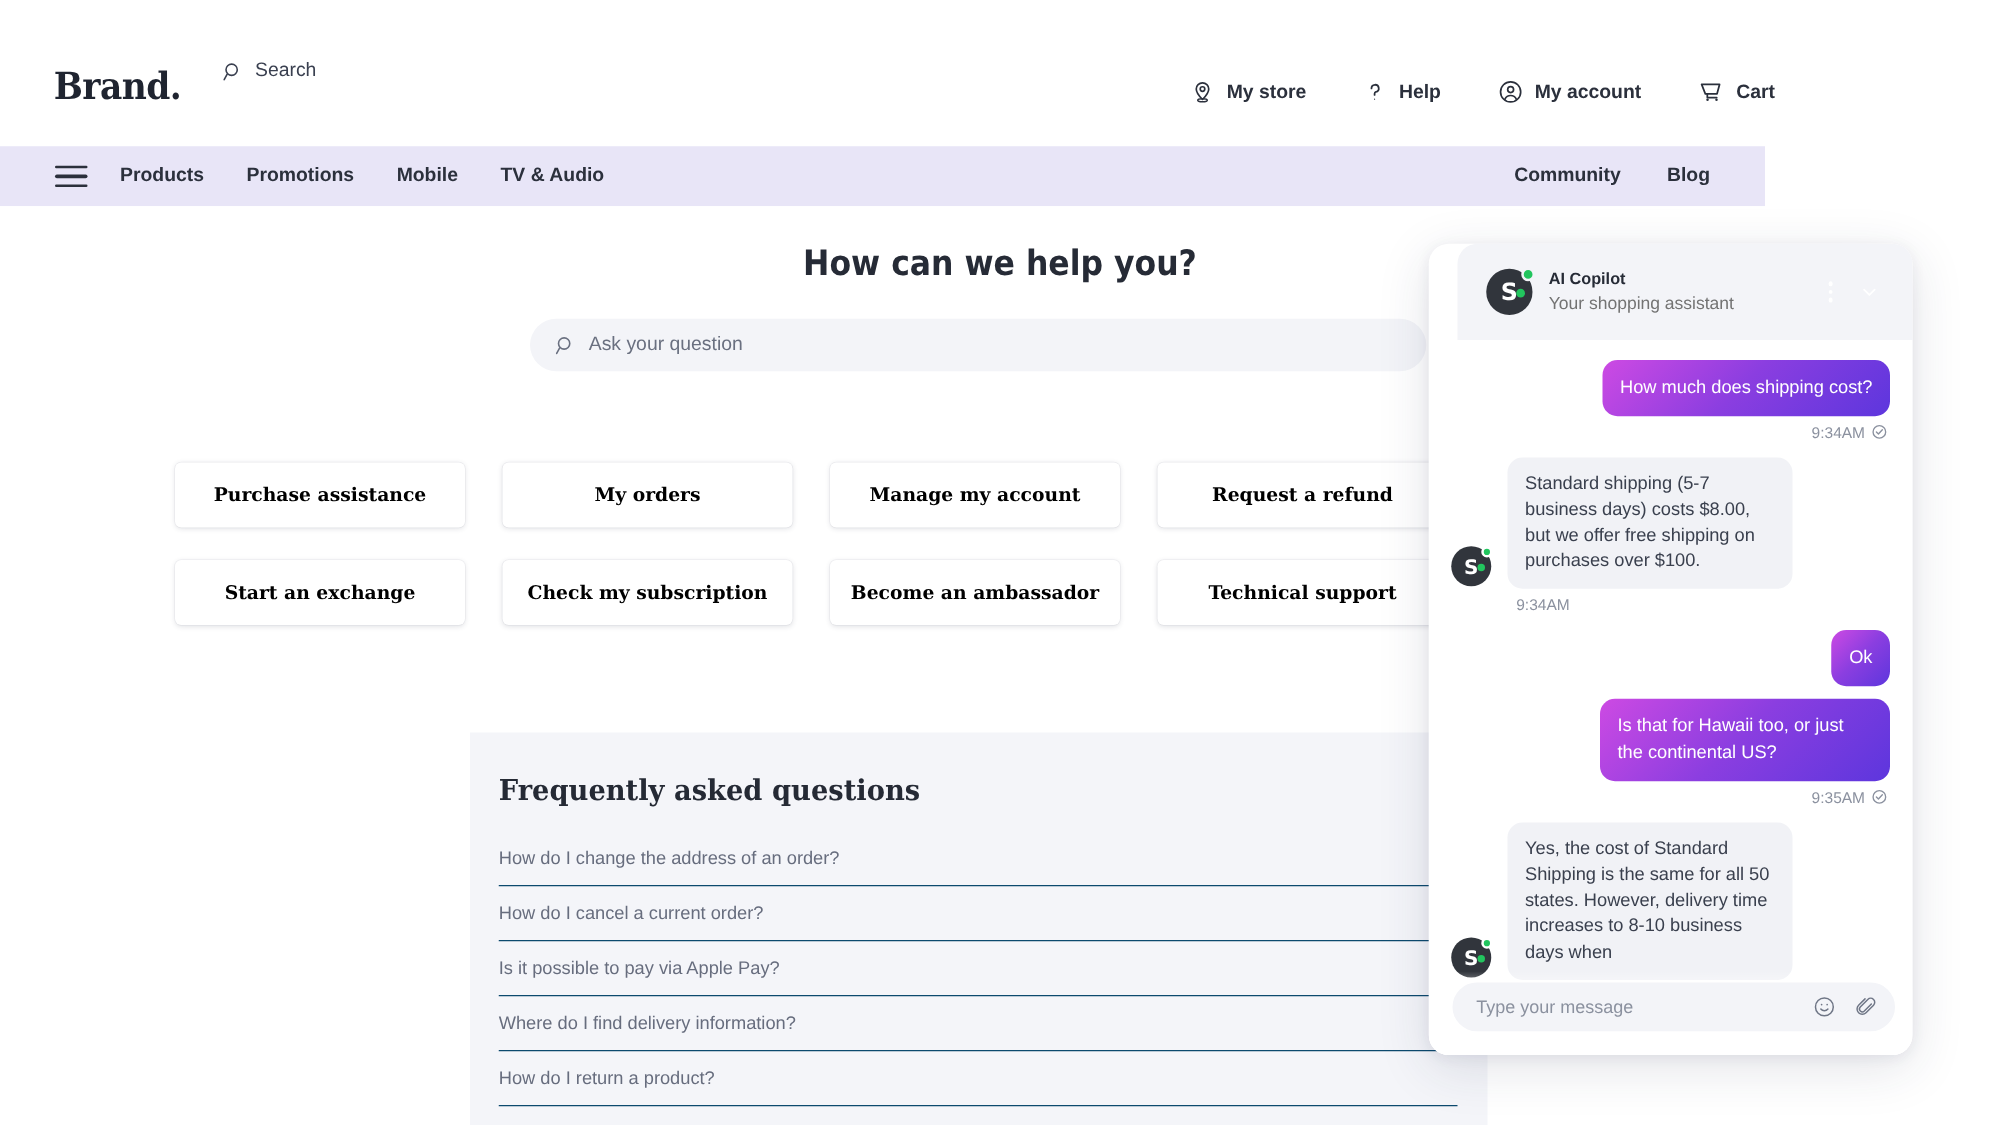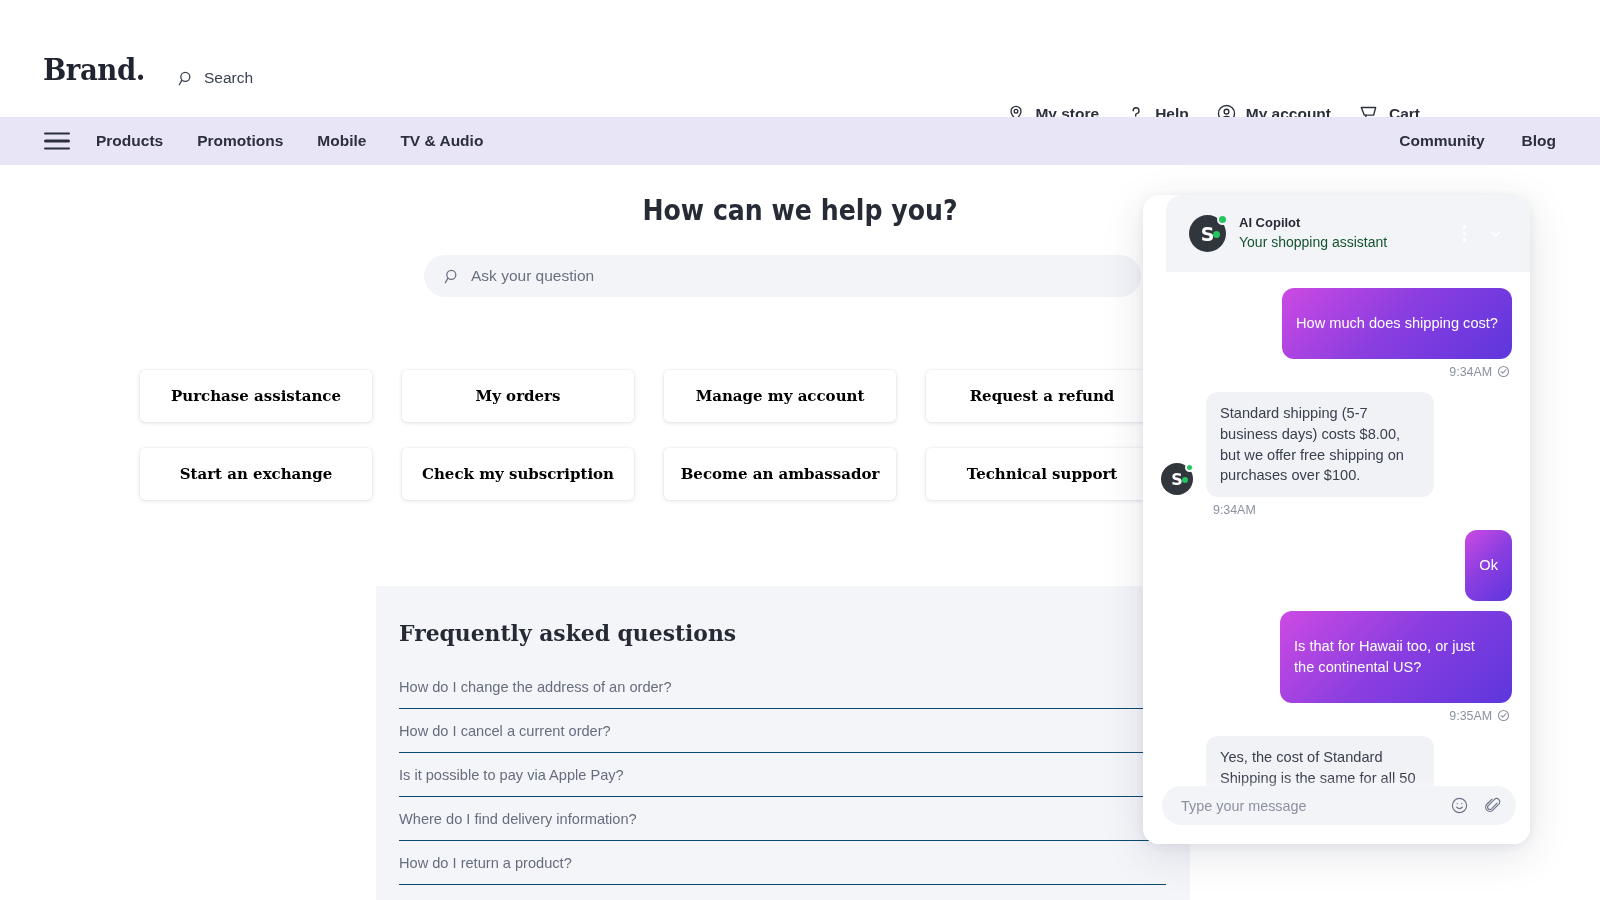--- a/index.html
+++ b/index.html
@@ -20,38 +20,38 @@
   }
   .brand {
     position: absolute; left: 43px; top: 52px;
     font-family: "DejaVu Serif", serif;
     font-weight: bold; font-size: 30px; letter-spacing: -0.5px;
     color: #1f2430;
     transform: scaleX(0.92);
     transform-origin: left center;
   }
   .hdr-search {
-    position: absolute; left: 178px; top: 69px;
+    position: absolute; left: 178px; top: 48px;
     display: flex; align-items: center; gap: 9px;
     color: #3a4050; font-size: 15.5px;
   }
   .hdr-right {
     position: absolute; right: 44px; top: 63px;
-    display: flex; align-items: center; gap: 27px; margin-top: 40px;
+    display: flex; align-items: center; gap: 45px;
   }
   .hdr-item {
     display: flex; align-items: center; gap: 9px;
     font-size: 15.5px; font-weight: bold; color: #2b303c;
     cursor: pointer;
   }
   .ico { display: inline-flex; align-items: center; justify-content: center; }
 
   
   .navbar {
-    position: absolute; left: 0; top: 117px; width: 1600px; height: 48px;
+    position: absolute; left: 0; top: 117px; width: 1412px; height: 48px;
     background: #e8e5f7;
     display: flex; align-items: center;
   }
   .burger {
     position: absolute; left: 44px; top: 50%; transform: translateY(-50%);
     width: 26px; height: 17px;
     display: flex; flex-direction: column; justify-content: space-between;
     cursor: pointer;
   }
   .burger span { display: block; height: 2.4px; background: #2b303c; border-radius: 2px; }
@@ -155,41 +155,41 @@
     width: 11px; height: 11px; border-radius: 50%;
     background: #22c55e; border: 2px solid #f3f4f8;
   }
   .dot-sm {
     position: absolute; right: 6px; top: 16px;
     width: 7px; height: 7px; border-radius: 50%;
     background: #22c55e;
   }
   .chat-id { margin-left: 13px; }
   .chat-name { font-size: 13px; font-weight: bold; color: #262b36; line-height: 1.25; }
-  .chat-sub { font-size: 14px; color: #14532d; line-height: 1.35; margin-top: 1px; }
+  .chat-sub { font-size: 14px; color: #737373; line-height: 1.35; margin-top: 1px; }
   .chat-actions {
     margin-left: auto; display: flex; align-items: center; gap: 21px;
     padding-right: 10px;
   }
   .kebab { display: flex; flex-direction: column; gap: 3px; cursor: pointer; }
   .kebab i { width: 3.4px; height: 3.4px; border-radius: 50%; background: #ffffff; display: block; }
 
   .chat-body {
     flex: 1 1 auto; position: relative;
     padding: 16px 18px 0 18px;
     overflow: hidden;
     background: #fff;
   }
   .msg-row { display: flex; margin-bottom: 2px; }
   .msg-row.out { justify-content: flex-end; }
   .bubble-out {
     max-width: 232px;
     background: linear-gradient(135deg, #cd4ae3 0%, #8b3ee0 48%, #5d36dd 100%);
     color: #fff; font-size: 14.6px; line-height: 1.43;
-    padding: 25px 14px; border-radius: 12px;
+    padding: 12px 14px; border-radius: 12px;
   }
   .bubble-in {
     max-width: 228px;
     background: #f1f2f6;
     color: #3a404e; font-size: 14.6px; line-height: 1.43;
     padding: 11px 14px; border-radius: 12px;
   }
   .meta {
     font-size: 12.4px; color: #8b919f;
     display: flex; align-items: center; gap: 5px;

